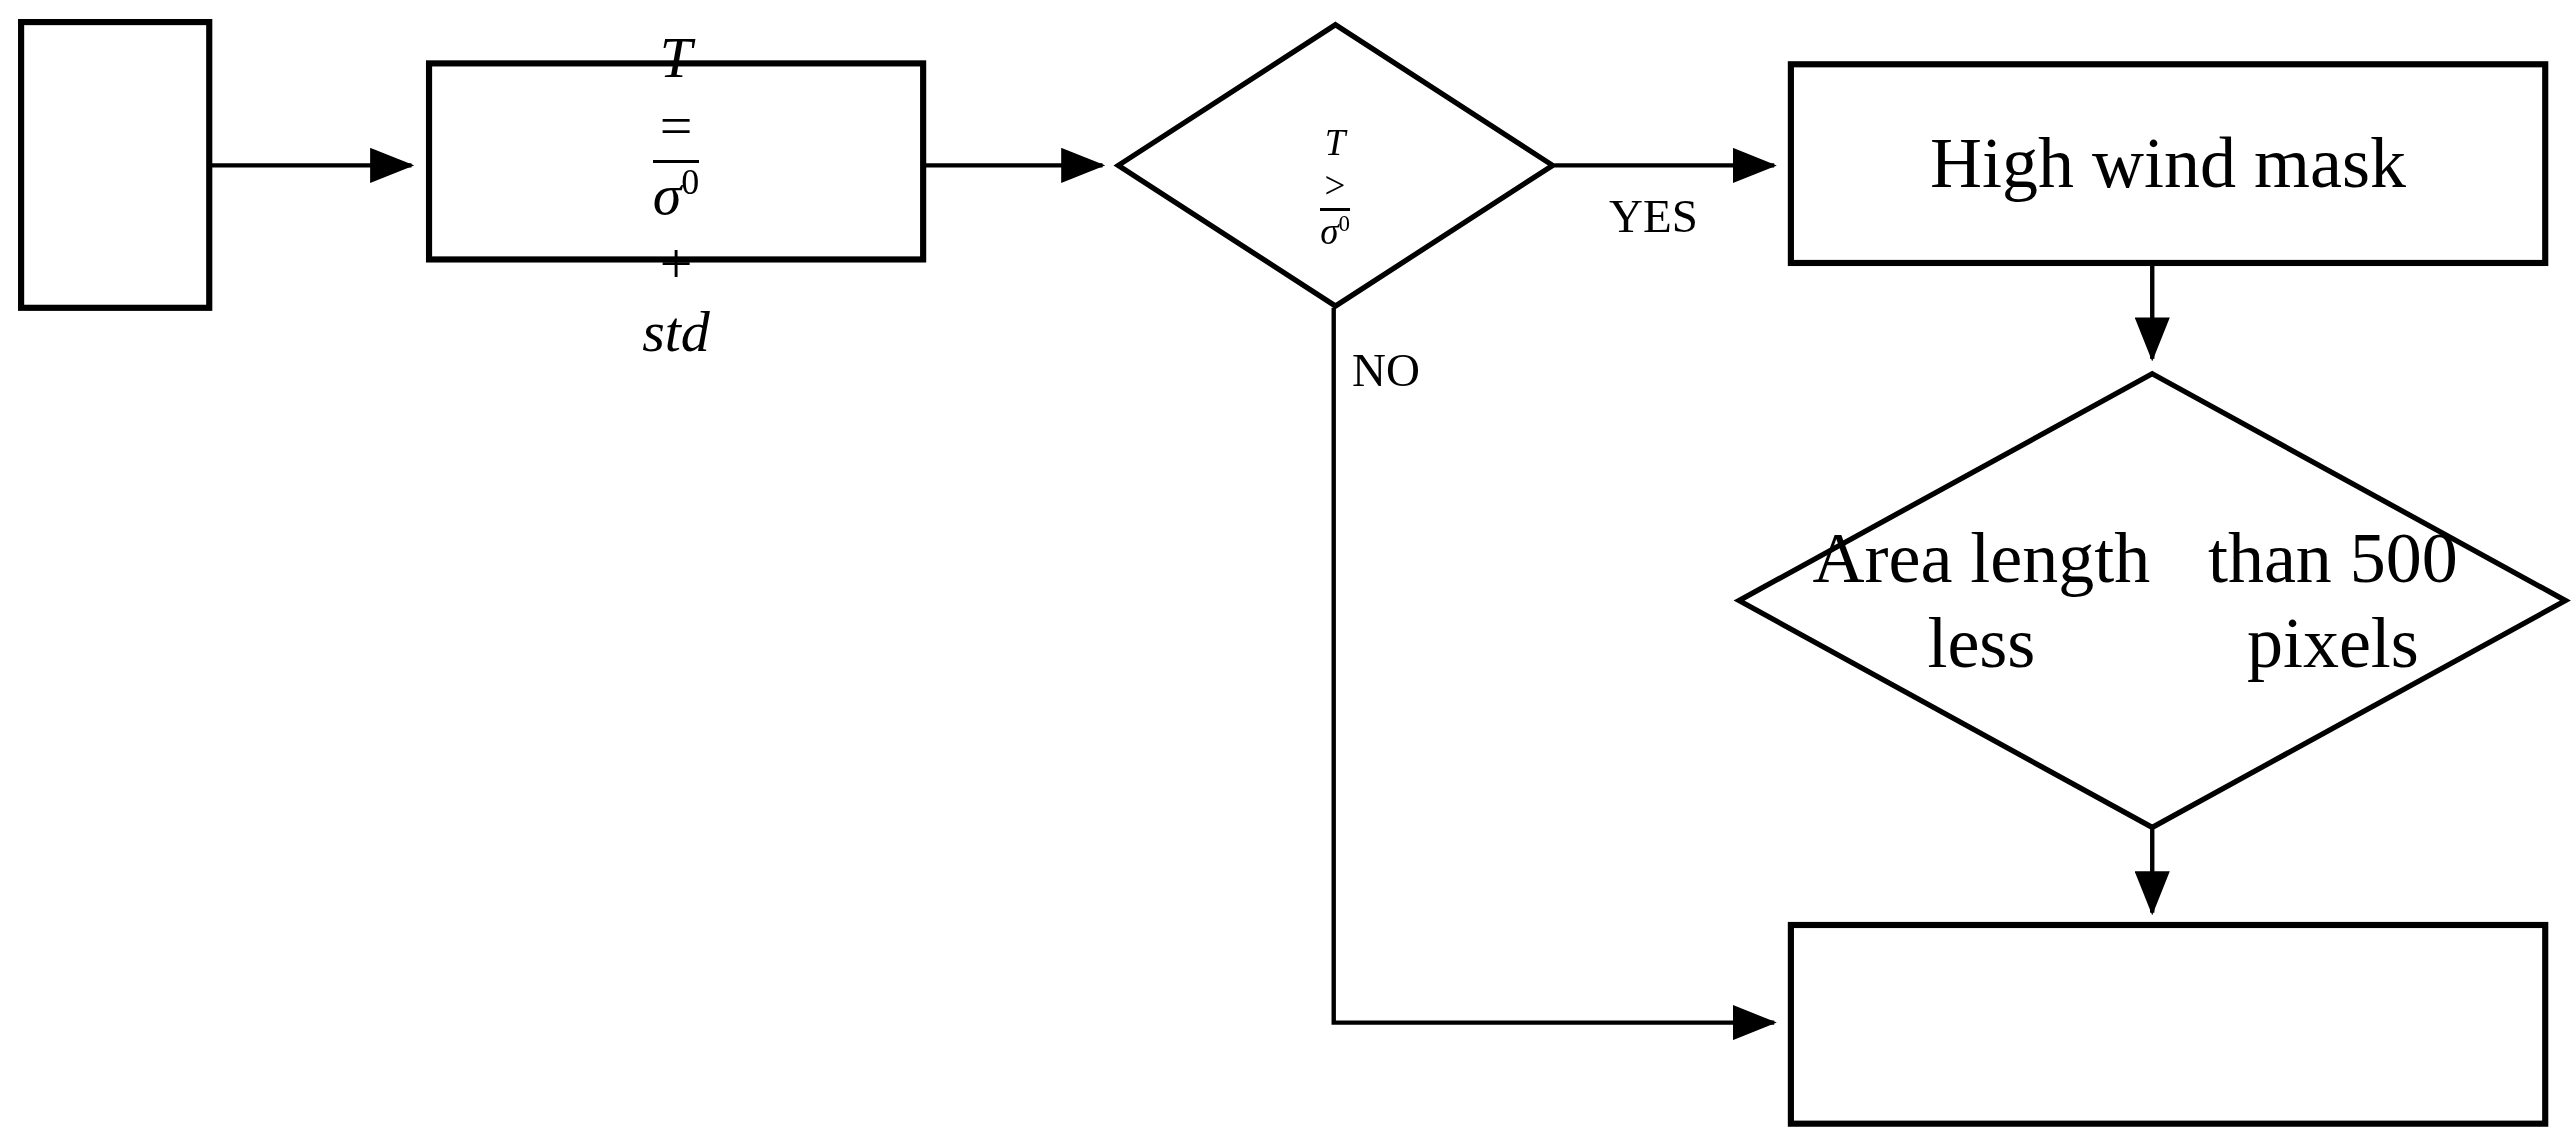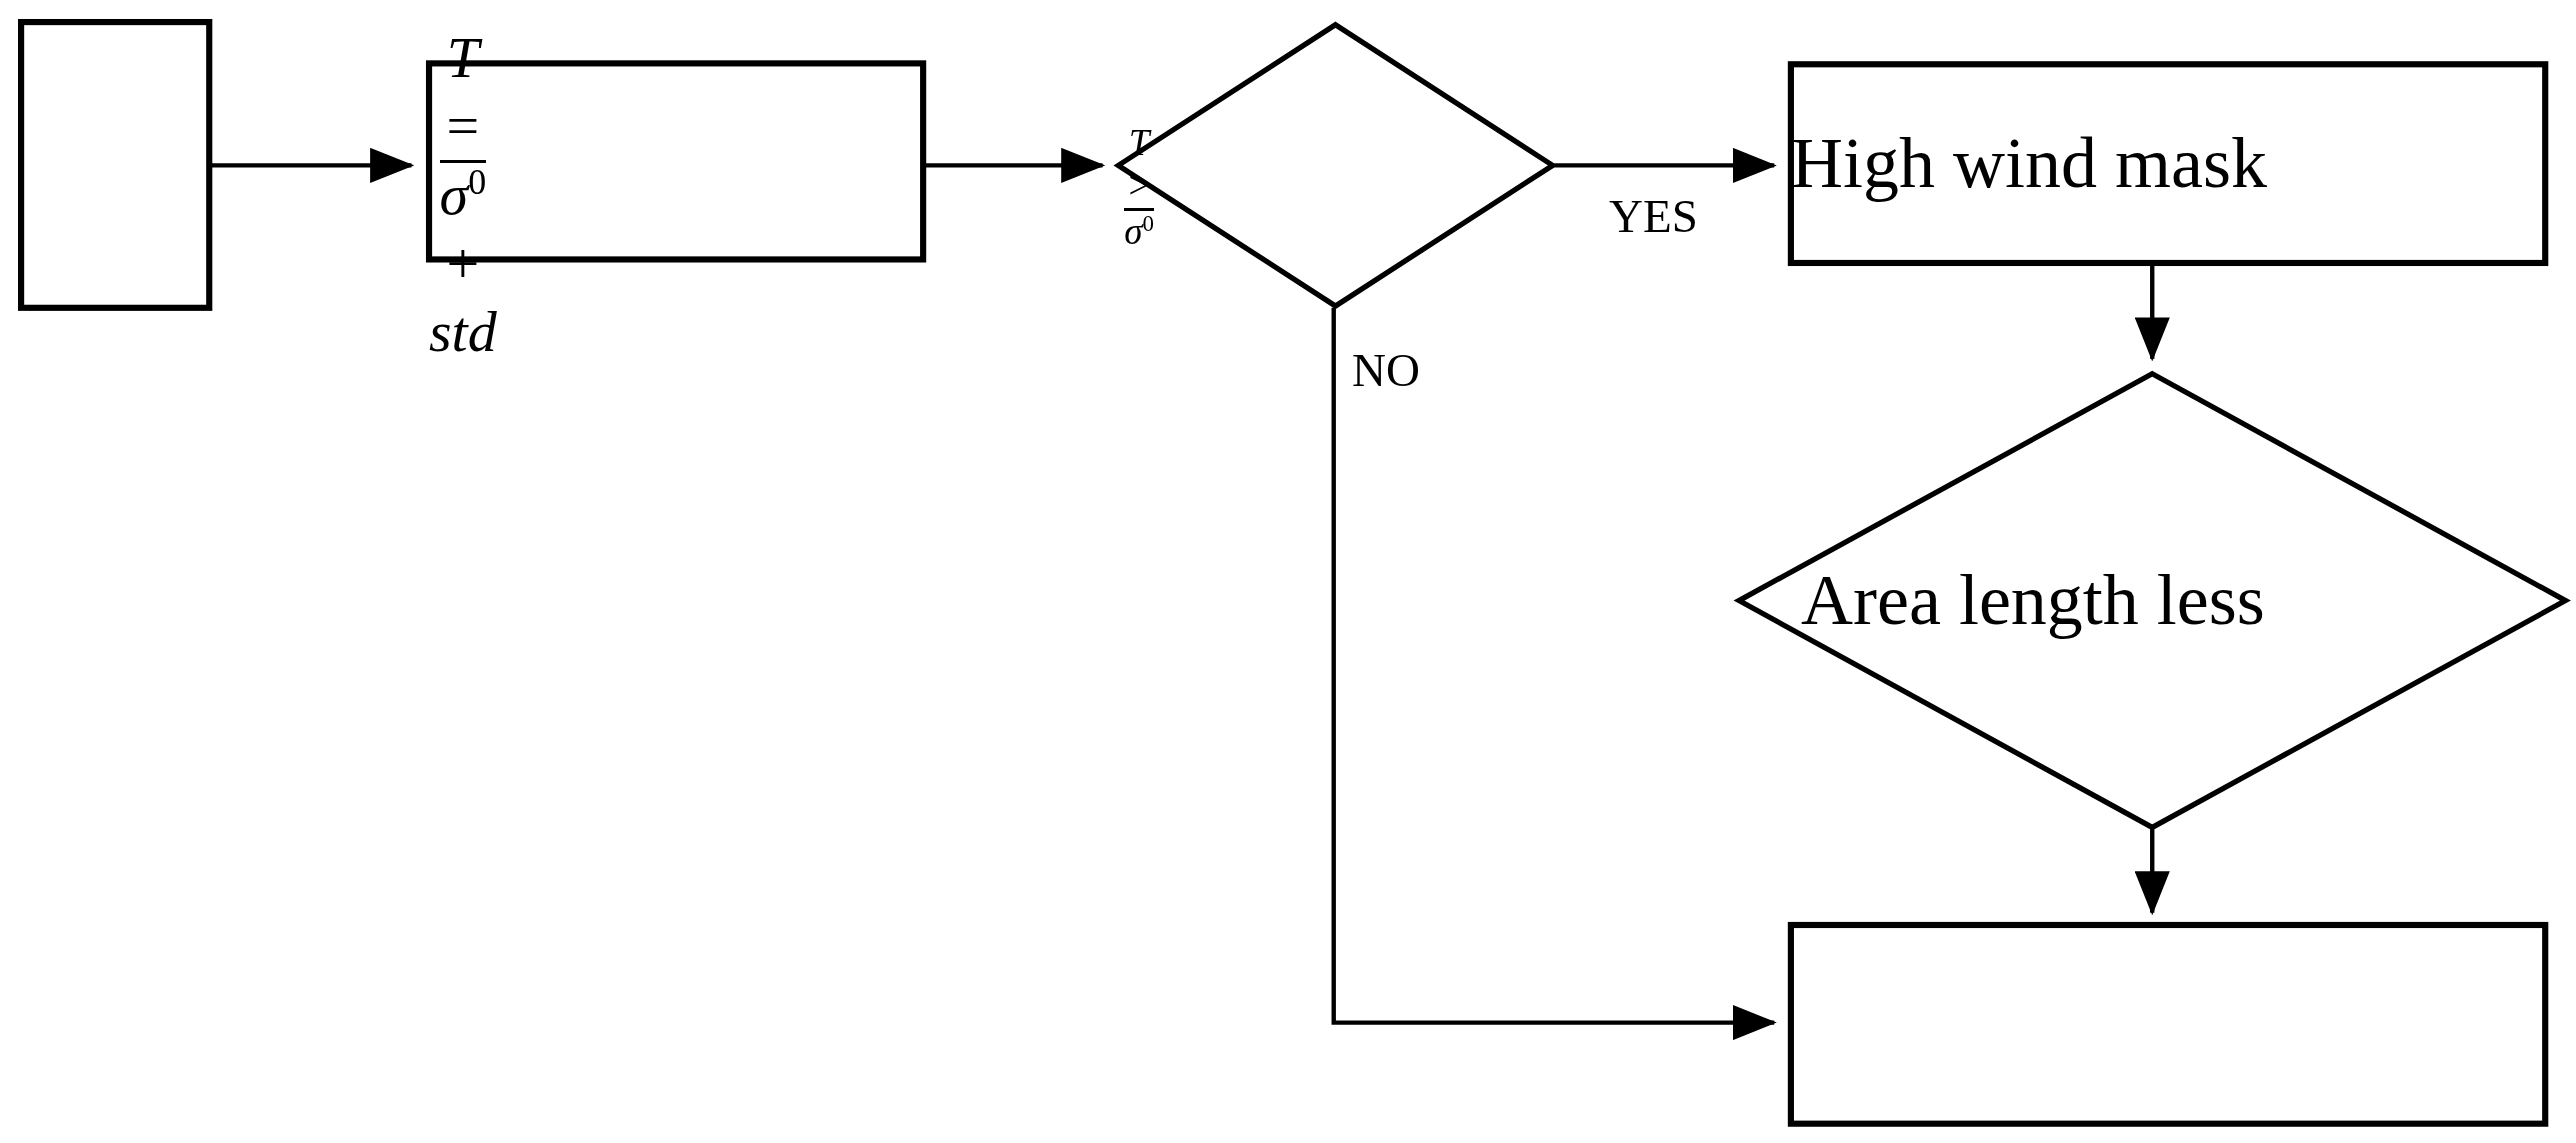--- a/index.html
+++ b/index.html
@@ -19,20 +19,21 @@
     position: absolute;
     left: 0;
     top: 0;
     width: 2576px;
     height: 1144px;
   }
   .node-label {
     position: absolute;
     display: flex;
     align-items: center;
+    justify-content: center;
     text-align: center;
     color: #000000;
     line-height: 1.18;
     white-space: pre-line;
     pointer-events: none;
   }
   .plain-label {
     font-family: Liberation Serif, serif;
     font-size: 72px;
     letter-spacing: 0px;
@@ -126,20 +127,21 @@
       <span>T</span>
       <span class="upr" style="margin:0 10.6px;">&gt;</span>
       <span class="ovl"><span>σ</span><span class="sup">0</span></span>
     </span>
   </div>
 
   <div class="node-label plain-label" style="left:1791px; top:64px; width:754px; height:199px;">High wind mask</div>
 
   <div class="node-label plain-label" style="left:1801px; top:486px; width:703px; height:229px; flex-direction:row;">
     <span>Area length less</span>
+    <span>than 500 pixels</span>
   </div>
 
 
   <div class="edge-label" style="left:1609px; top:189px;">YES</div>
 
   <div class="edge-label" style="left:1352px; top:343px;">NO</div>
 
 </div>
 
 

